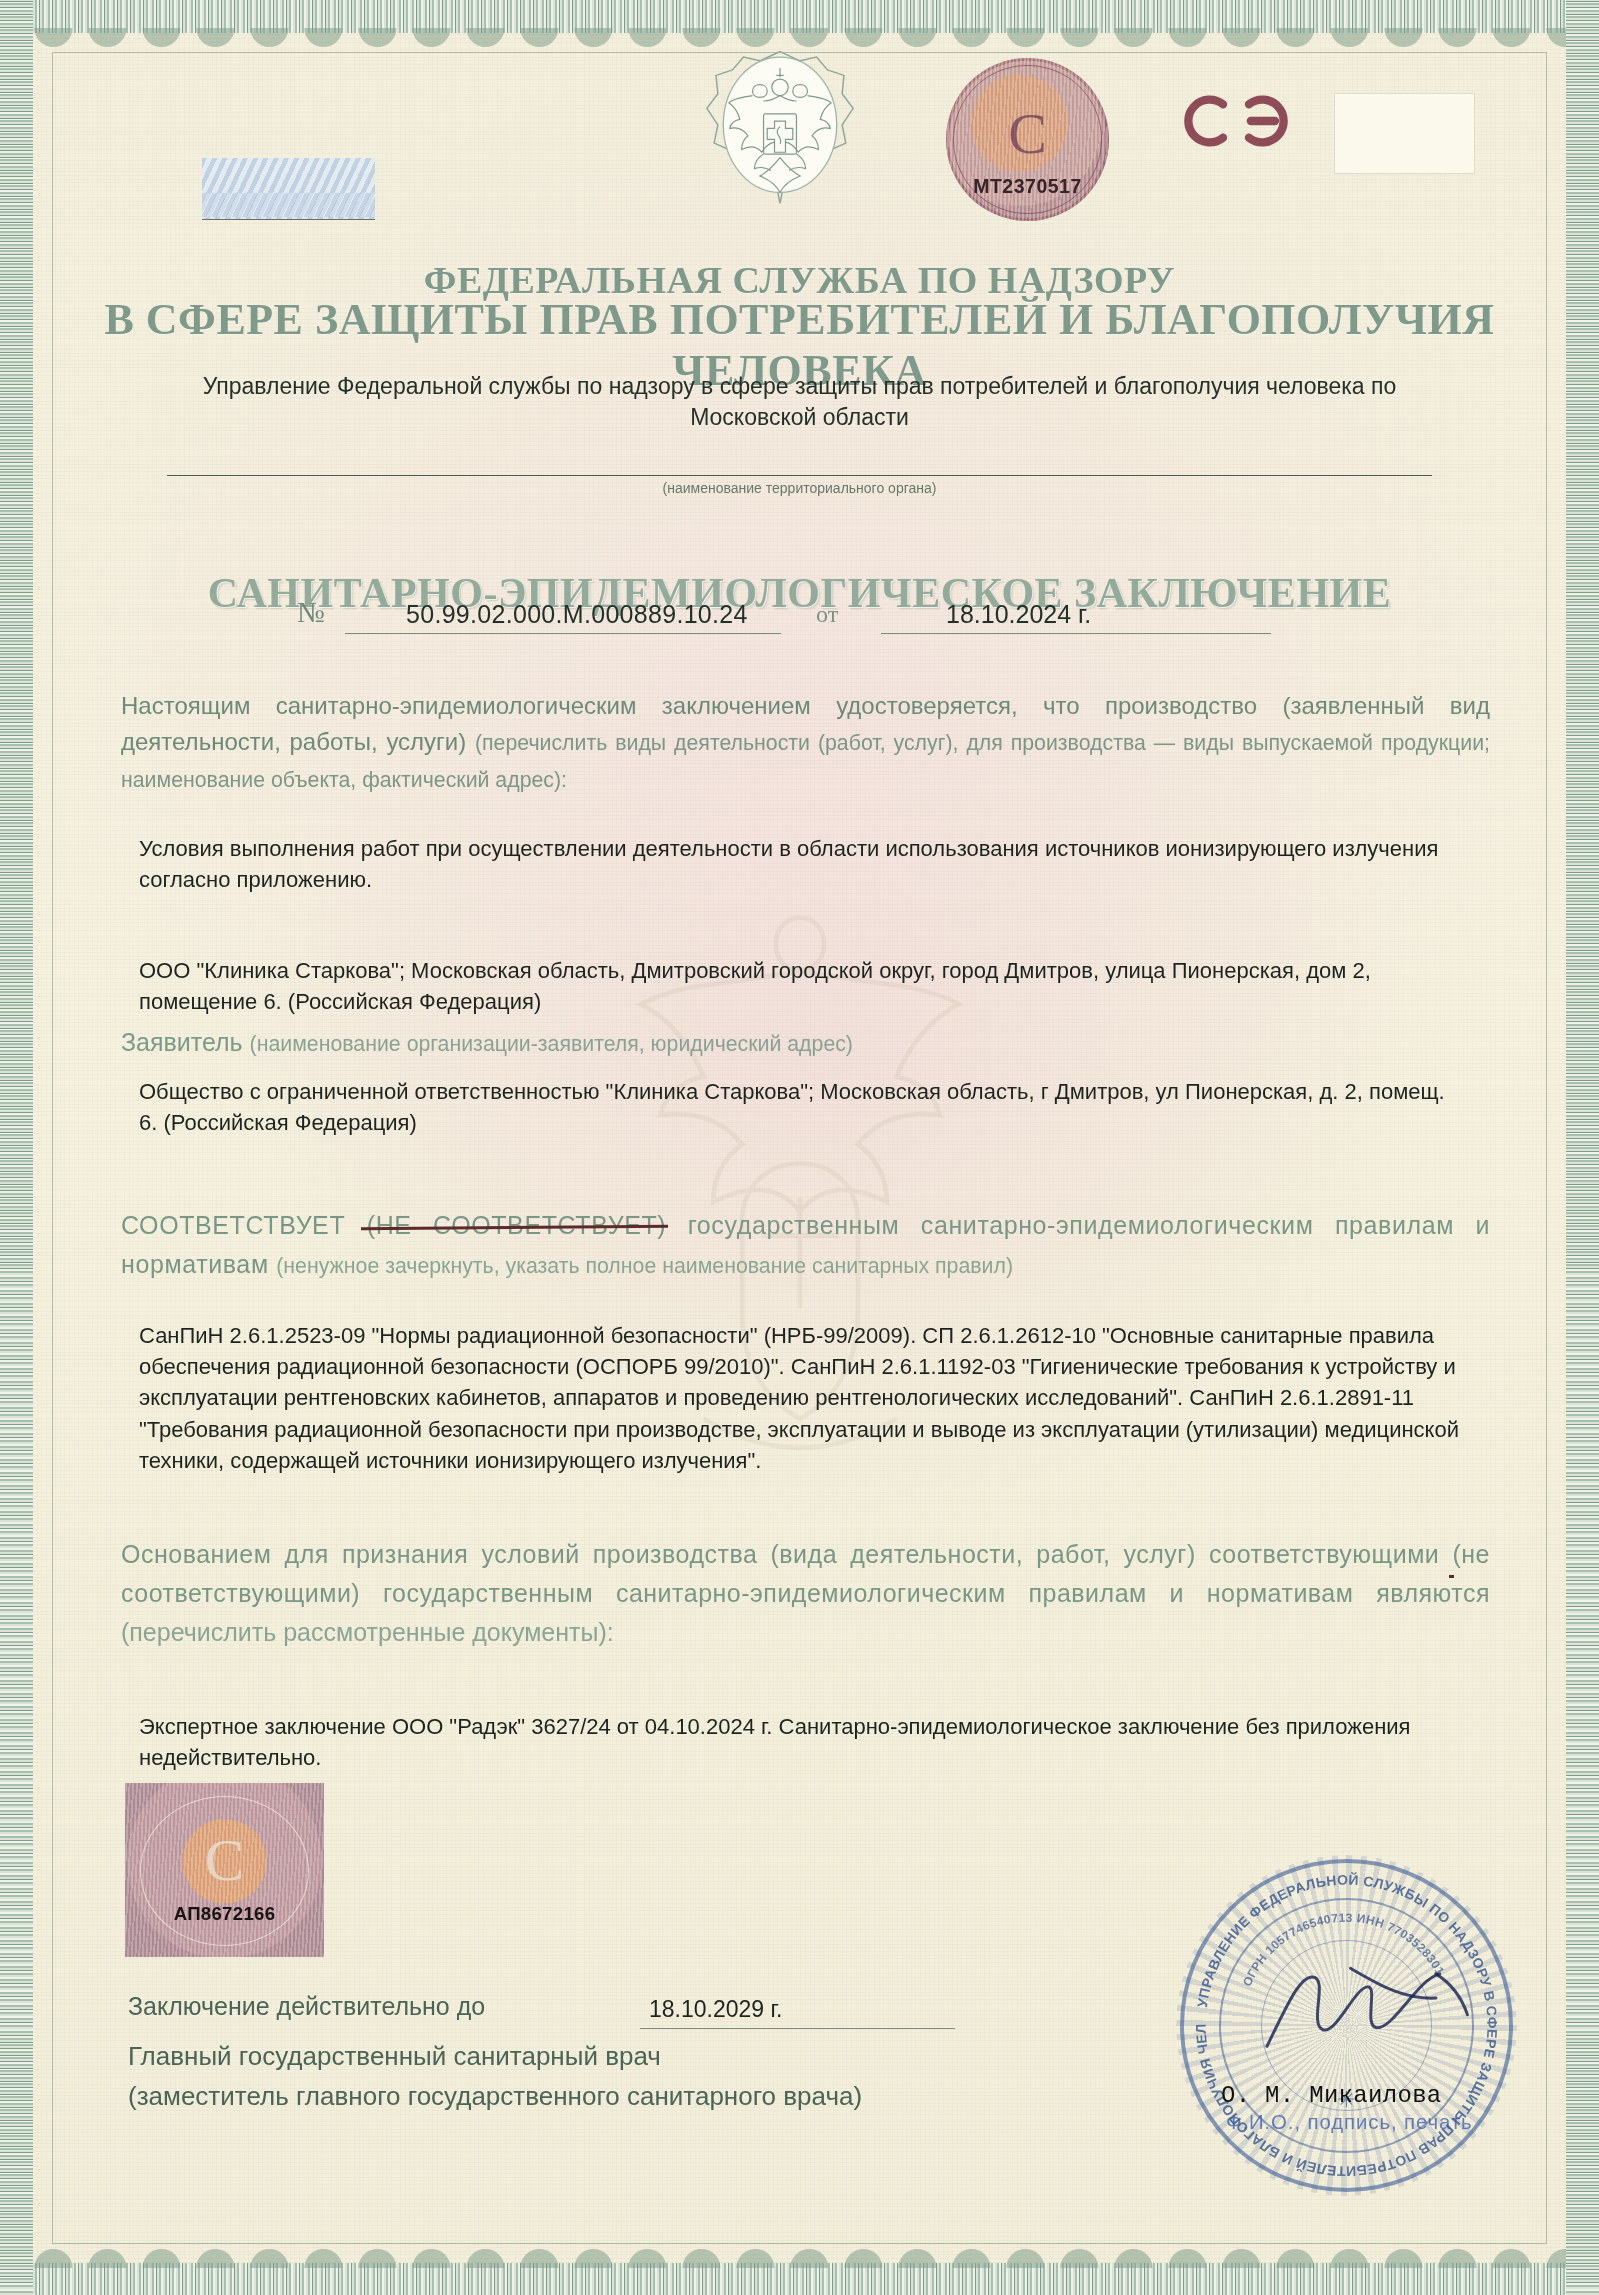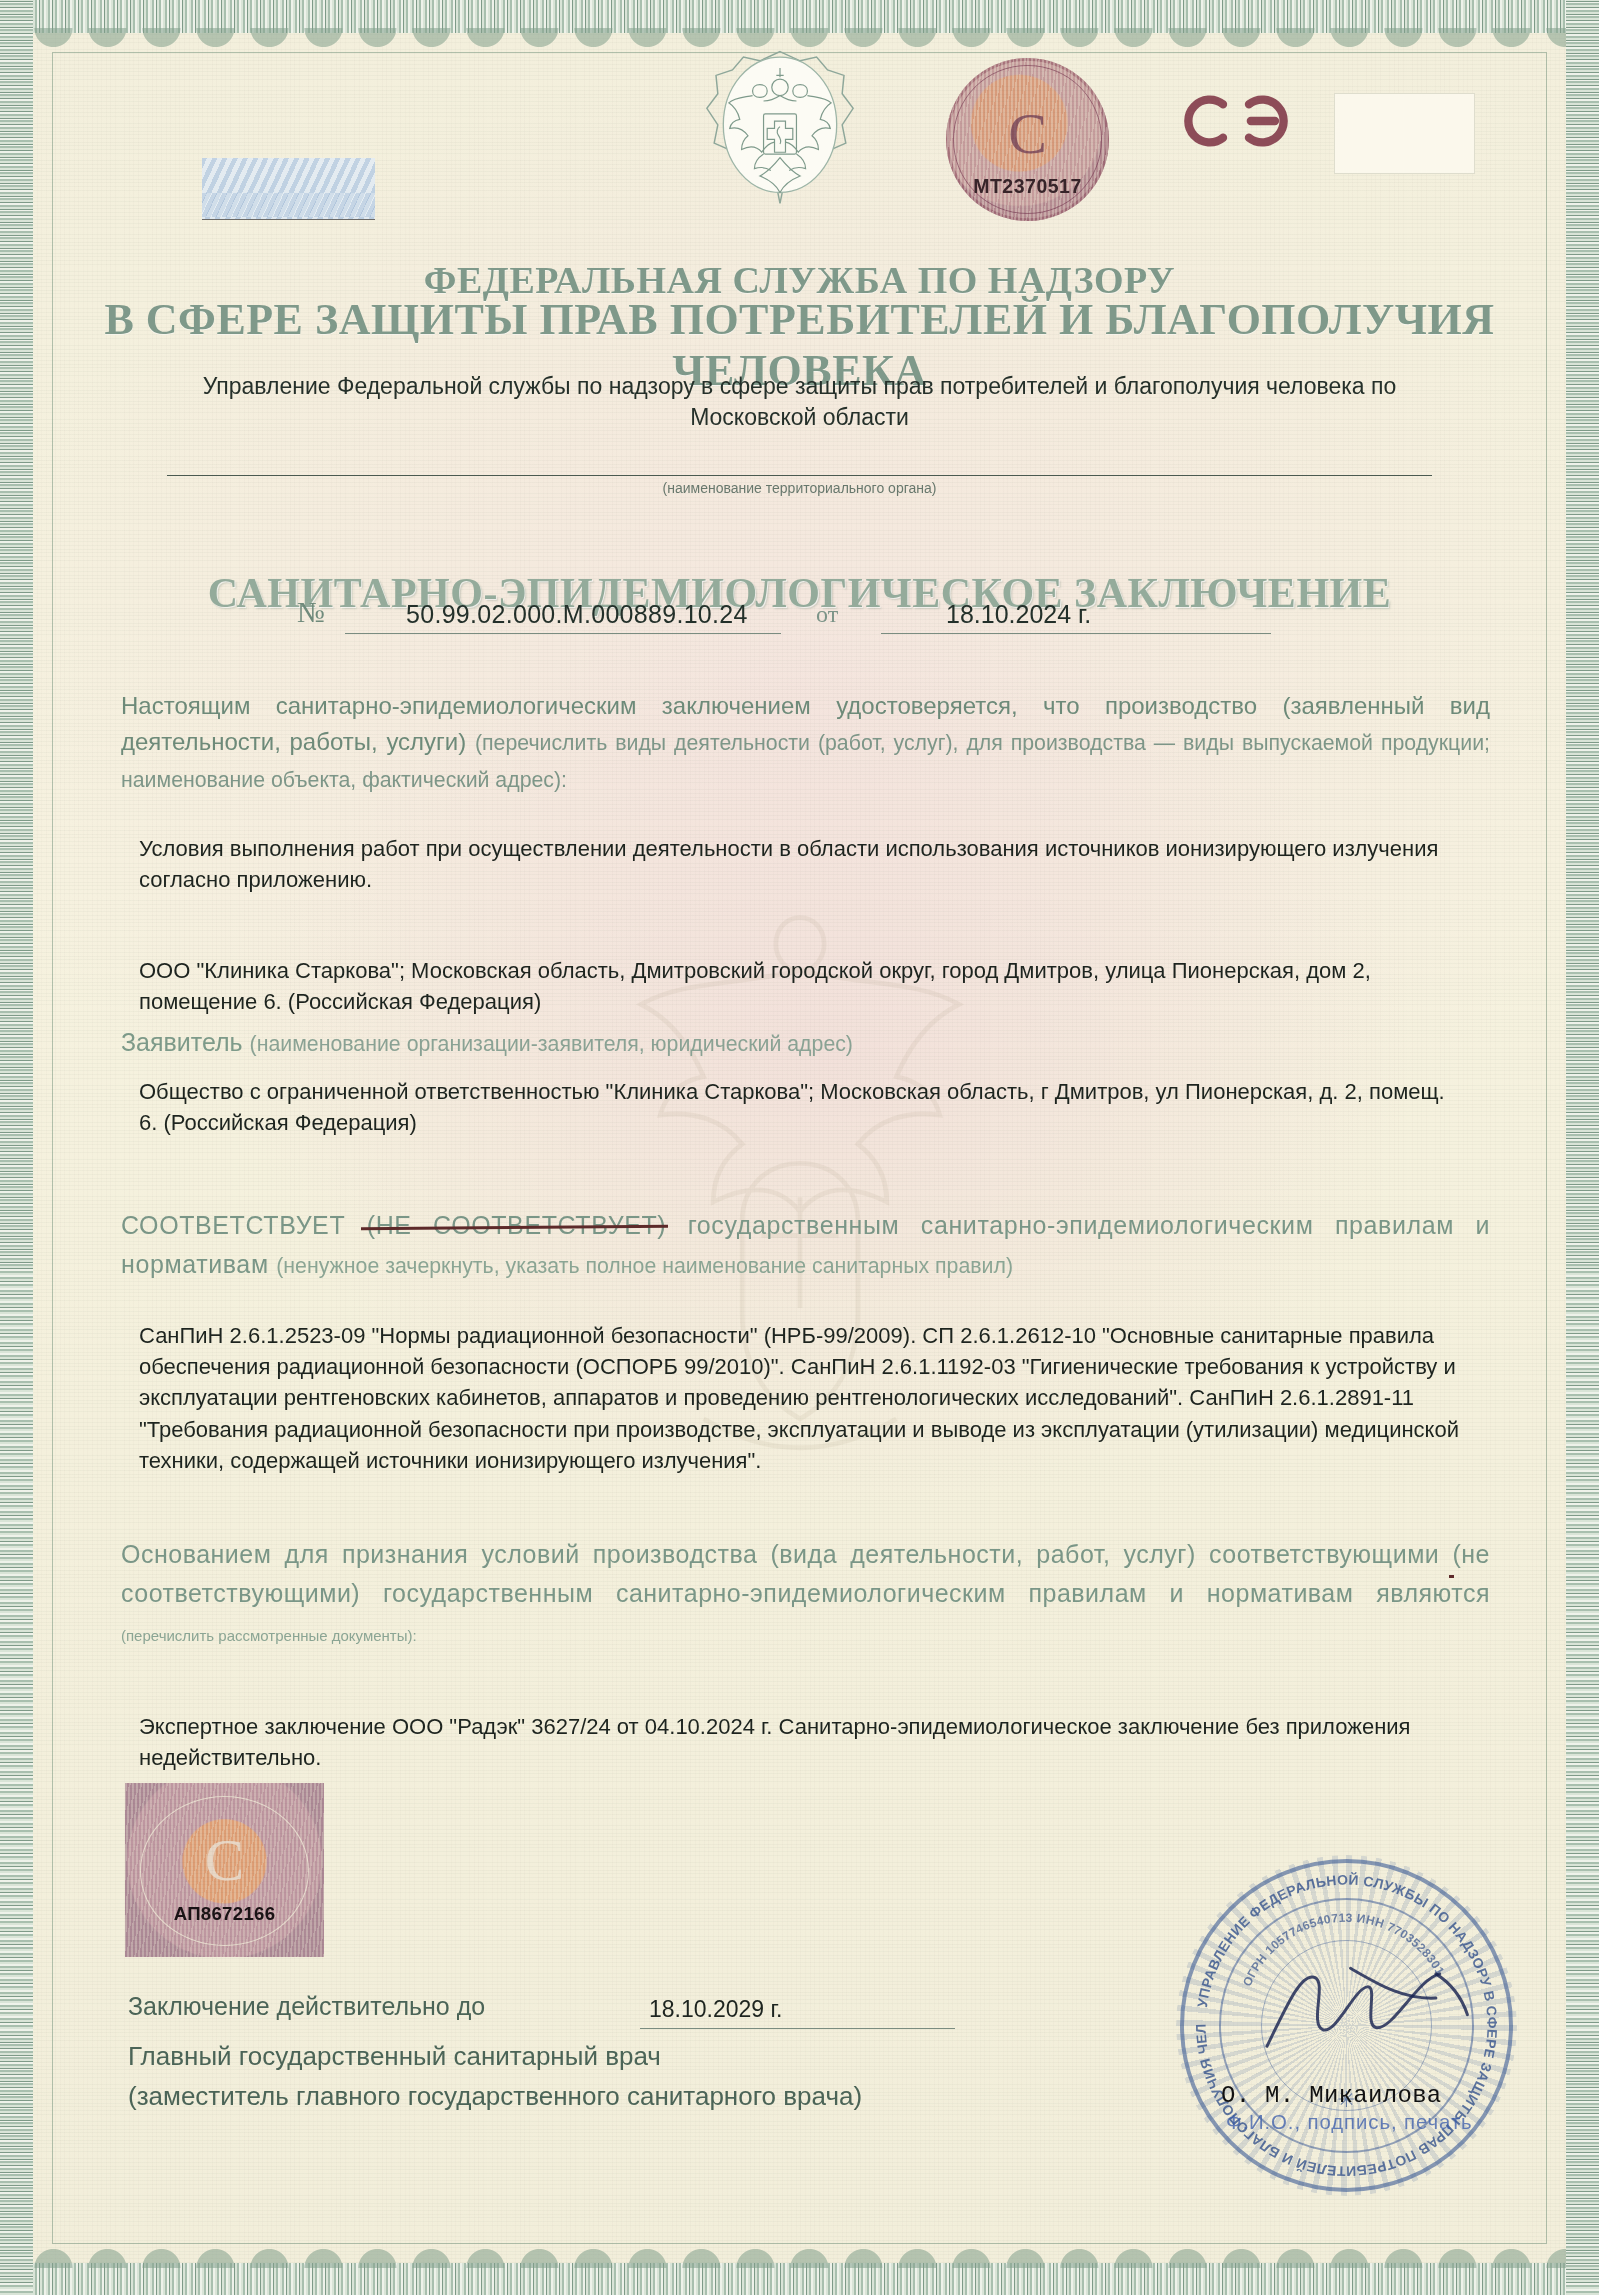--- a/index.html
+++ b/index.html
@@ -169,21 +169,21 @@
   .blk-rules{top:1320px;}
 
   .basis{
     position:absolute;left:121px;right:109px;top:1535px;
     font-size:25px;line-height:1.56;color:#7a9687;text-align:justify;letter-spacing:0.5px;
   }
   .basis .strike{position:relative;}
   .basis .strike:after{
     content:"";position:absolute;left:-3.7px;right:-1.9px;top:52%;height:2.8px;background:#5d2a2a;
   }
-  .basis .hint{font-size:15px;color:#8ba594;letter-spacing:0;}
+  .basis .hint{font-size:25px;color:#8ba594;letter-spacing:0;}
   .blk-docs{top:1711px;}
 
   
   .hologram-bottom{
     position:absolute;left:125px;top:1783px;width:199px;height:174px;
     background:
       repeating-linear-gradient(93deg, rgba(255,255,255,.30) 0 1.9px, rgba(0,0,0,0) 1.9px 3.7px),
       radial-gradient(circle at 50% 45%, rgba(226,140,96,.75) 0 30%, rgba(170,110,150,.65) 31% 70%, rgba(150,100,140,.7) 71% 100%);
     mix-blend-mode:multiply;overflow:hidden;
   }

